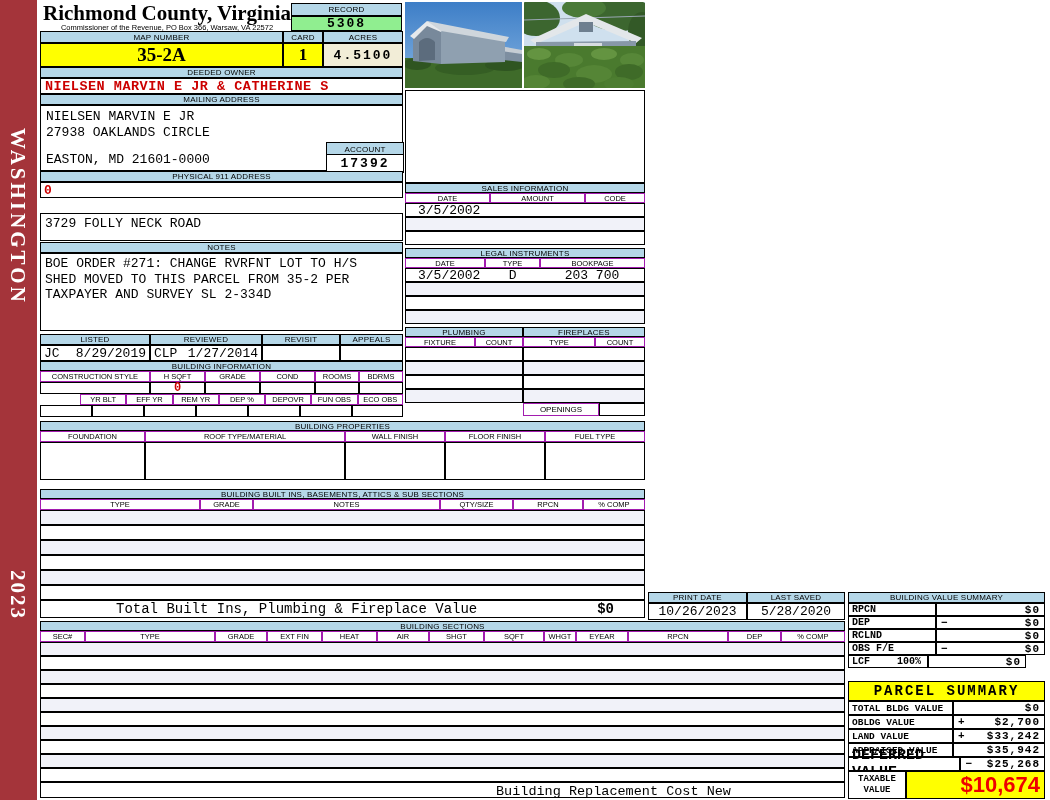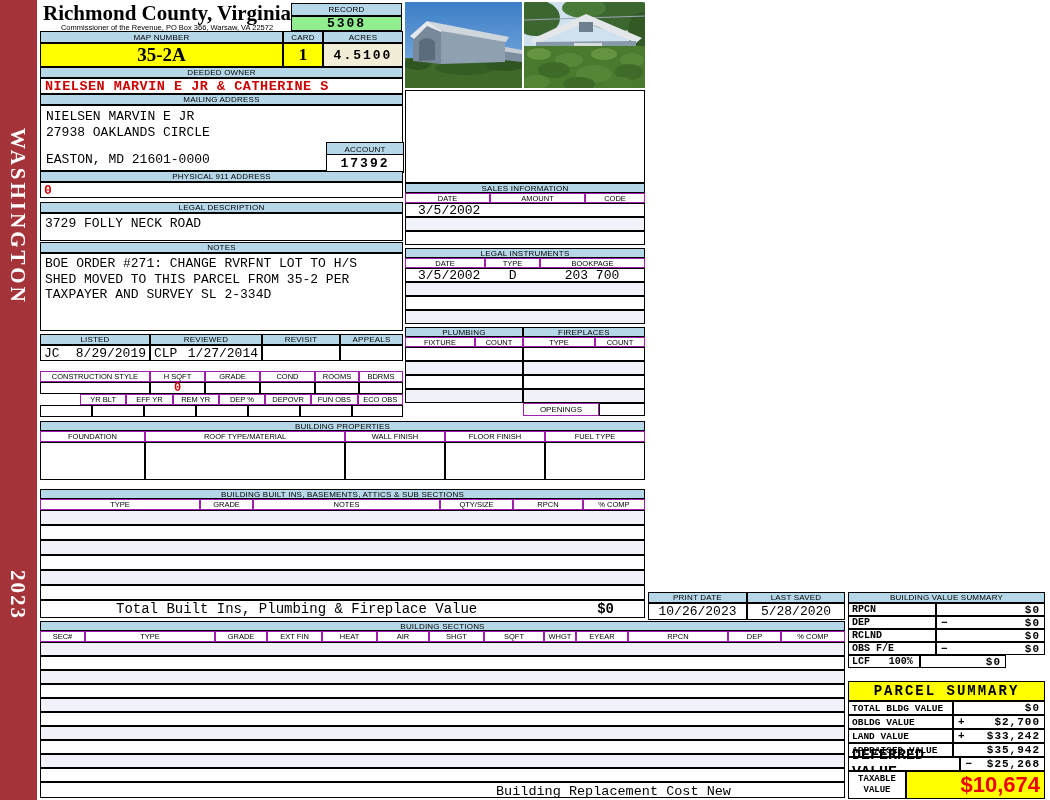--- a/index.html
+++ b/index.html
@@ -74,21 +74,20 @@
     <div class="addr" style="top:3px;">NIELSEN MARVIN E JR</div>
     <div class="addr" style="top:19px;">27938 OAKLANDS CIRCLE</div>
     <div class="addr" style="top:46px;">EASTON, MD 21601-0000</div>
     <div class="bh" style="position:absolute;left:285px;top:36px;width:76px;height:12px;">ACCOUNT</div>
     <div class="cell ctr vb13" style="position:absolute;left:285px;top:48px;width:76px;height:17px;letter-spacing:2px;">17392</div>
   </div>
 
   <div class="abs bh" style="left:40px;top:171px;width:363px;height:11px;">PHYSICAL 911 ADDRESS</div>
   <div class="abs cell red vb13" style="left:40px;top:182px;width:363px;height:16px;padding-left:3px;display:flex;align-items:center;">0</div>
 
-  <div class="abs bh" style="left:40px;top:202px;width:363px;height:11px;">LEGAL DESCRIPTION</div>
   <div class="abs box v13" style="left:40px;top:213px;width:363px;height:28px;padding:2px 4px;">3729 FOLLY NECK ROAD</div>
 
   <div class="abs bh" style="left:40px;top:242px;width:363px;height:11px;">NOTES</div>
   <div class="abs box" style="left:40px;top:253px;width:363px;height:78px;padding:2px 4px;">
     <div class="v13" style="line-height:15.5px;">BOE ORDER #271: CHANGE RVRFNT LOT TO H/S</div>
     <div class="v13" style="line-height:15.5px;">SHED MOVED TO THIS PARCEL FROM 35-2 PER</div>
     <div class="v13" style="line-height:15.5px;">TAXPAYER AND SURVEY SL 2-334D</div>
   </div>
 
   <div class="row" style="left:40px;top:334px;width:363px;height:11px;">
@@ -103,20 +102,21 @@
       <span>8/29/2019</span>
     </div>
     <div class="cell v13" style="width:112px;display:flex;align-items:center;justify-content:space-between;padding:0 3px;">
       <span>CLP</span>
       <span>1/27/2014</span>
     </div>
     <div class="cell" style="width:78px;"></div>
     <div class="cell" style="width:63px;"></div>
   </div>
 
+  <div class="abs bh" style="left:40px;top:361px;width:363px;height:10px;">BUILDING INFORMATION</div>
   <div class="row" style="left:40px;top:371px;width:363px;height:11px;">
     <div class="wh" style="width:110px;">CONSTRUCTION STYLE</div>
     <div class="wh" style="width:55px;">H SQFT</div>
     <div class="wh" style="width:55px;">GRADE</div>
     <div class="wh" style="width:55px;">COND</div>
     <div class="wh" style="width:44px;">ROOMS</div>
     <div class="wh" style="width:44px;">BDRMS</div>
   </div>
   <div class="row" style="left:40px;top:382px;width:363px;height:12px;">
     <div class="cell" style="width:110px;"></div>
@@ -351,21 +351,21 @@
       <span class="vv">$0</span>
     </div>
   </div>
   <div class="row" style="left:848px;top:642px;width:197px;height:13px;">
     <div class="sumlab" style="width:88px;">OBS F/E</div>
     <div class="sumval" style="width:109px;">
       <span class="op">−</span>
       <span class="vv">$0</span>
     </div>
   </div>
-  <div class="row" style="left:848px;top:655px;width:158px;height:13px;">
+  <div class="row" style="left:848px;top:655px;width:178px;height:13px;">
     <div class="sumlab" style="width:88px;justify-content:space-between;padding-right:6px;">
       <span>LCF</span>
       <span>100%</span>
     </div>
     <div class="sumval" style="width:109px;">
       <span class="op"></span>
       <span class="vv">$0</span>
     </div>
   </div>
 

